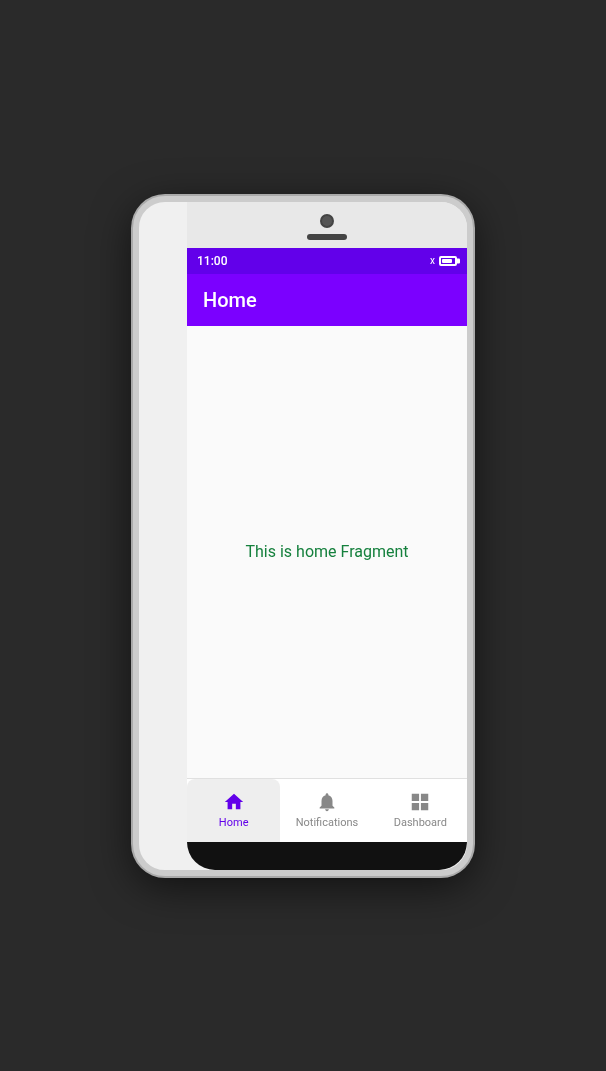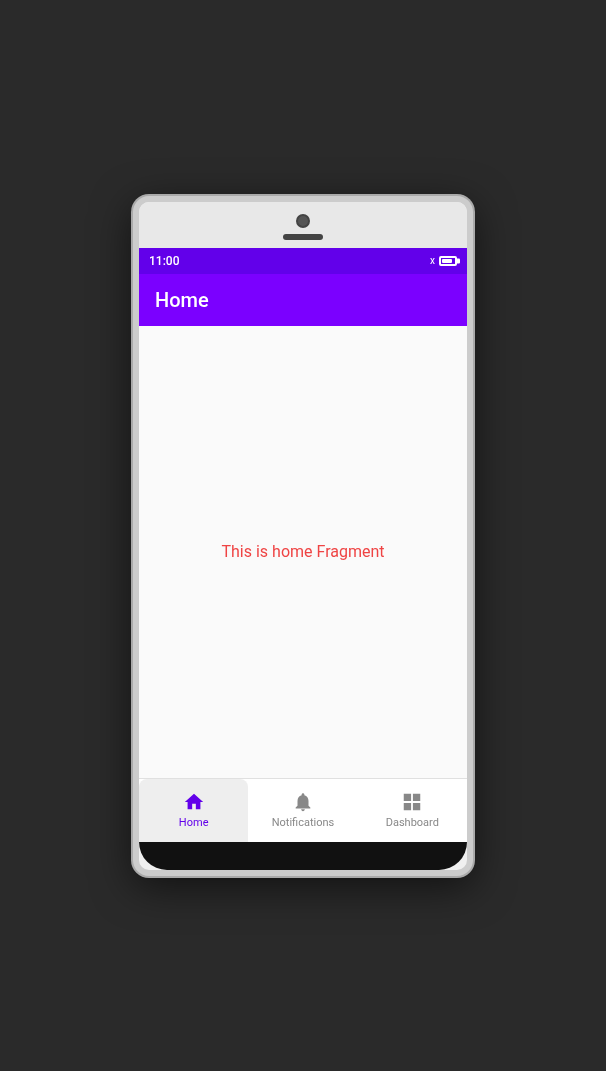--- a/index.html
+++ b/index.html
@@ -10,27 +10,28 @@
       justify-content: center;
       align-items: center;
       min-height: 100vh;
       font-family: 'Roboto', Arial, sans-serif;
     }
 
     .phone-frame {
       width: 340px;
       height: 680px;
       background: #f0f0f0;
-      border-radius: 16px;
+      border-radius: 32px;
       border: 6px solid #cccccc;
       box-shadow: 0 0 0 2px #aaaaaa, 0 10px 40px rgba(0,0,0,0.6);
       display: flex;
       flex-direction: column;
       overflow: hidden;
       position: relative;
+      padding-left: 48px;
     }
 
     
     .phone-top {
       background: #e8e8e8;
       padding: 12px 0 8px;
       display: flex;
       flex-direction: column;
       align-items: center;
       gap: 6px;
@@ -136,21 +137,21 @@
     
     .content {
       flex: 1;
       display: flex;
       align-items: center;
       justify-content: center;
       background: #fafafa;
     }
 
     .content-text {
-      color: #ef4444;
+      color: #15803d;
       font-size: 16px;
     }
 
     
     .bottom-nav {
       background: white;
       display: flex;
       height: 64px;
       border-top: 1px solid #e0e0e0;
     }

